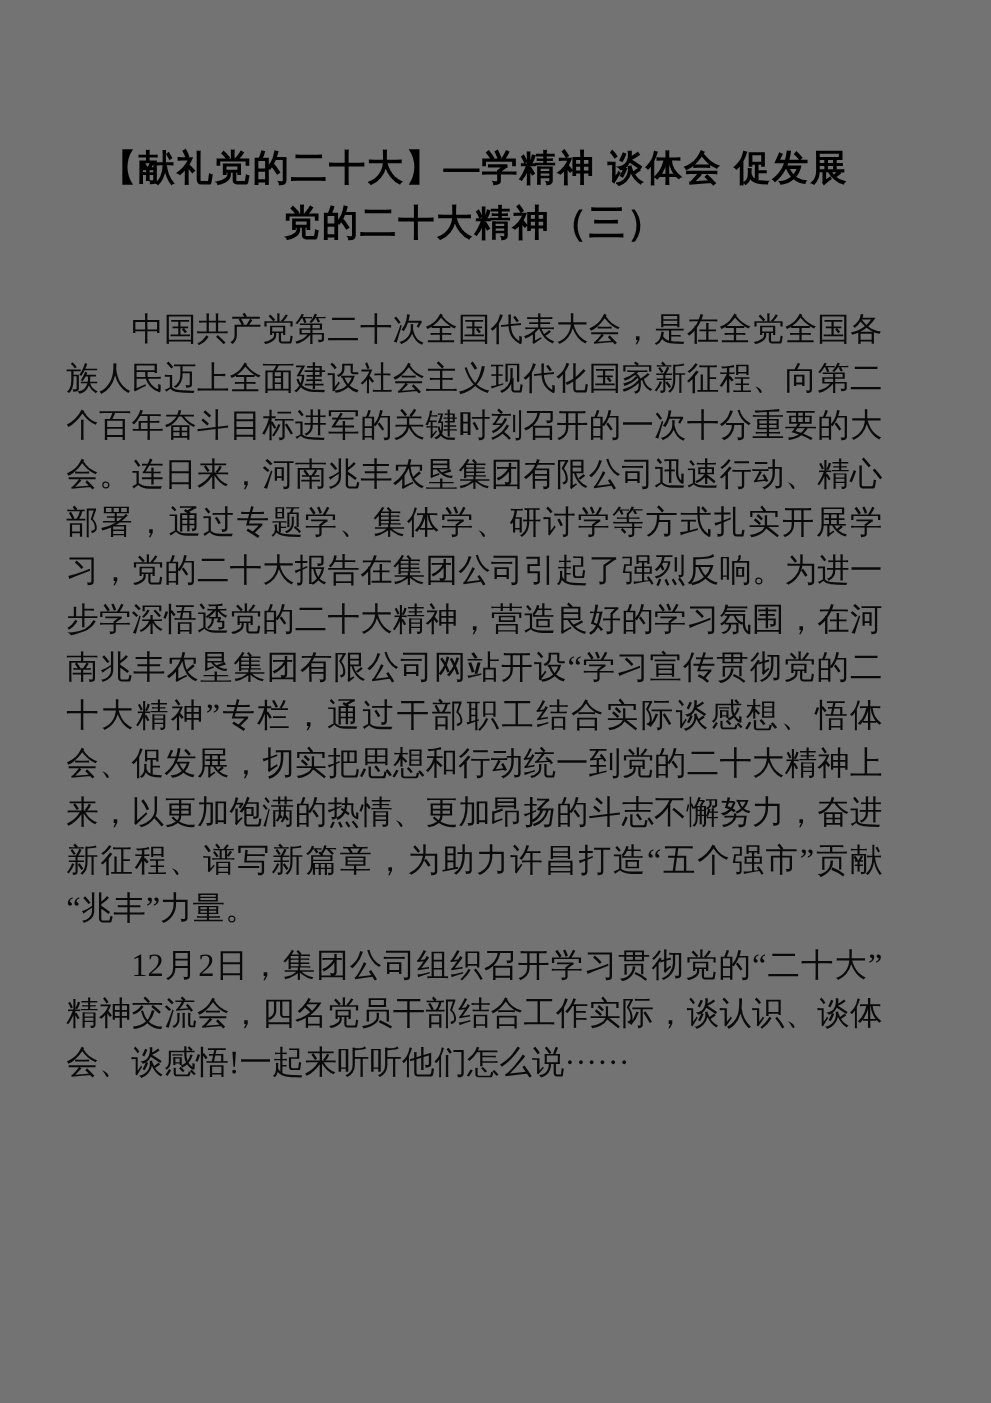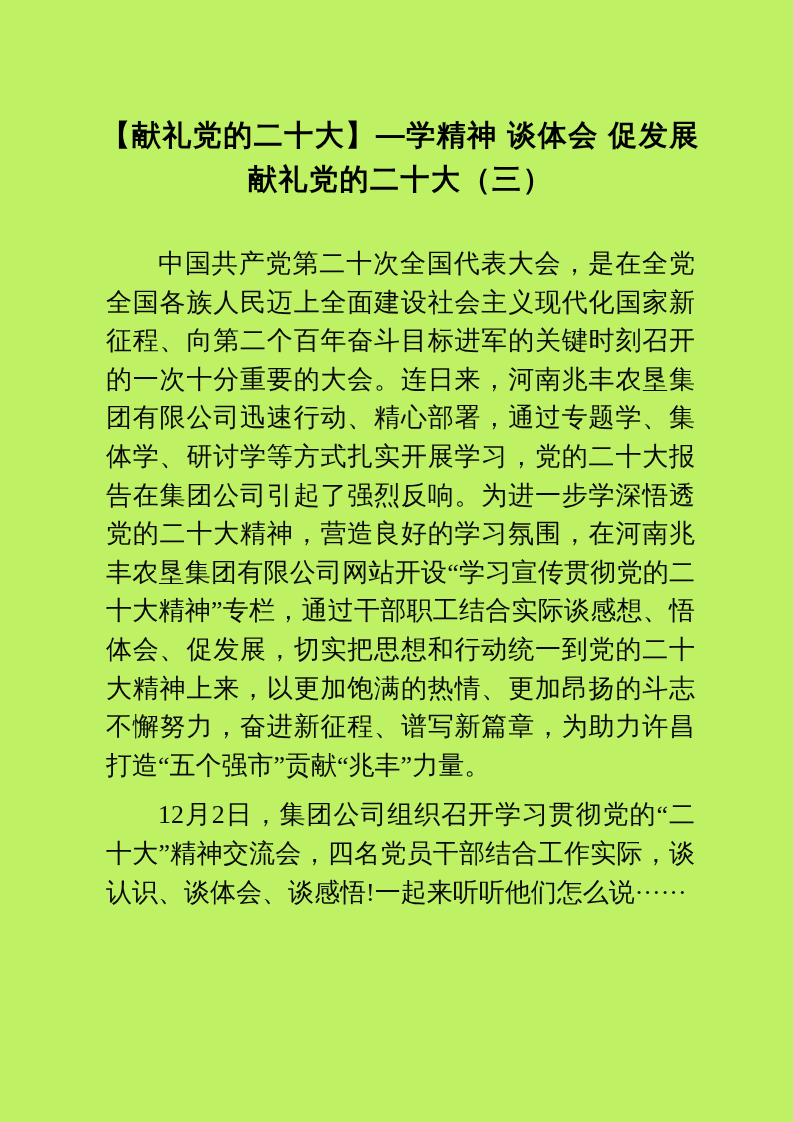--- a/index.html
+++ b/index.html
@@ -5,25 +5,25 @@
   html, body {
     margin: 0;
     padding: 0;
     background: #ffffff;
   }
   .page {
     position: relative;
     width: 793px;
     height: 1122px;
     margin: 0 auto;
-    background: #bef264;
+    background: #737373;
     color: #000000;
     overflow: hidden;
     box-sizing: border-box;
-    padding: 113px 87px 0 95px;
+    padding: 113px 87px 0 53px;
   }
   .doc-title {
     text-align: center;
     font-family: "Liberation Sans", "DejaVu Sans", sans-serif;
     font-weight: 700;
     font-size: 29px;
     line-height: 44px;
     letter-spacing: 1.5px;
     color: #000000;
   }
@@ -32,35 +32,35 @@
   }
   .doc-body {
     margin-top: 44px;
     font-family: "Liberation Serif", "DejaVu Serif", serif;
     font-size: 26px;
     line-height: 38.6px;
     color: #0a0a0a;
     text-align: justify;
   }
   .doc-body p {
-    margin: 11px;
+    margin: 0;
     text-indent: 2em;
   }
   .doc-body p + p {
     margin-top: 7px;
   }
 </style>
 </head>
 <body>
 
 <div class="page">
 
   <div class="doc-title">
     <div class="title-line">【献礼党的二十大】—学精神 谈体会  促发展</div>
-    <div class="title-line">献礼党的二十大（三）</div>
+    <div class="title-line">党的二十大精神（三）</div>
   </div>
 
   <div class="doc-body">
     <p>中国共产党第二十次全国代表大会，是在全党全国各族人民迈上全面建设社会主义现代化国家新征程、向第二个百年奋斗目标进军的关键时刻召开的一次十分重要的大会。连日来，河南兆丰农垦集团有限公司迅速行动、精心部署，通过专题学、集体学、研讨学等方式扎实开展学习，党的二十大报告在集团公司引起了强烈反响。为进一步学深悟透党的二十大精神，营造良好的学习氛围，在河南兆丰农垦集团有限公司网站开设“学习宣传贯彻党的二十大精神”专栏，通过干部职工结合实际谈感想、悟体会、促发展，切实把思想和行动统一到党的二十大精神上来，以更加饱满的热情、更加昂扬的斗志不懈努力，奋进新征程、谱写新篇章，为助力许昌打造“五个强市”贡献“兆丰”力量。</p>
     <p>12月2日，集团公司组织召开学习贯彻党的“二十大”精神交流会，四名党员干部结合工作实际，谈认识、谈体会、谈感悟!一起来听听他们怎么说······</p>
   </div>
 
 </div>
 
 </body></html>

